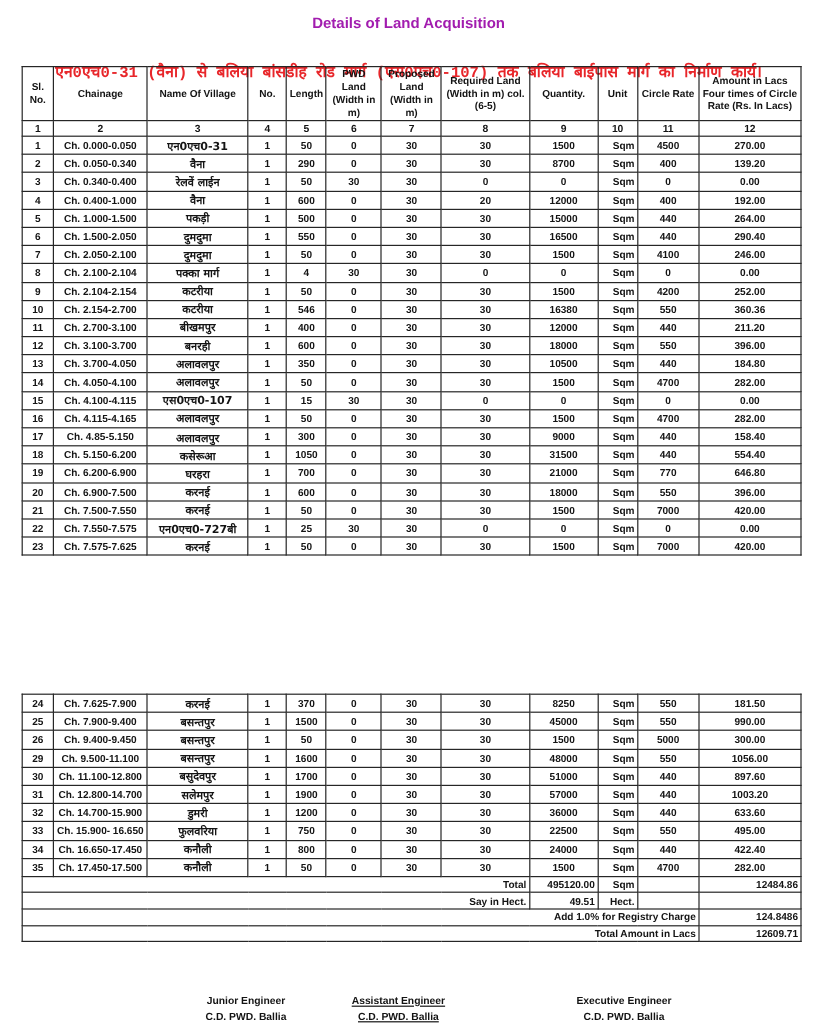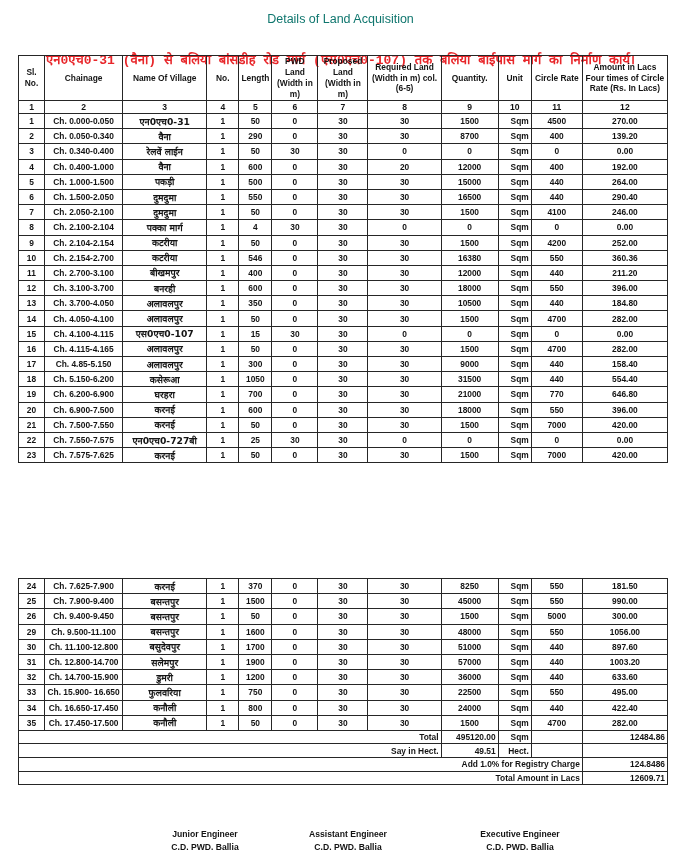--- a/index.html
+++ b/index.html
@@ -1,40 +1,40 @@
 <!DOCTYPE html>
 <html><head>
 <meta charset="utf-8">
 <style>
   html,body{margin:0;padding:0;background:#ffffff;}
   .page{position:relative;width:681px;height:854px;background:#ffffff;overflow:hidden;
         font-family:"Liberation Sans","DejaVu Sans",sans-serif;color:#141414;}
   .title{position:absolute;top:12px;left:0;width:100%;text-align:center;
-         color:#0f766e;font-weight:normal;font-size:12.5px;}
+         color:#a21caf;font-weight:bold;font-size:12.5px;}
   .subtitle{position:absolute;top:31px;left:0;width:100%;text-align:center;
             color:#e8262a;font-weight:bold;font-size:13px;
             font-family:Liberation Mono, monospace;margin-top:19px;}
   table{border-collapse:collapse;table-layout:fixed;position:absolute;left:18px;width:650px;
         font-weight:bold;}
   #t1{top:55px;}
   #t2{top:578px;}
   td,th{border:1px solid #262626;font-size:8.4px;text-align:center;padding:0 2px;
         overflow:hidden;white-space:normal;}
   th{font-weight:bold;line-height:1.3;height:44px;}
   tr.colnum td{height:12px;font-size:8.6px;}
   tbody.rows td{height:14.2px;white-space:nowrap;}
   td.dev{font-family:"DejaVu Sans","Liberation Sans",sans-serif;font-size:9.2px;}
   td.l{text-align:right;}
   td.r{text-align:right;}
   tr.tot td{height:12.6px;}
   .sigs{position:absolute;top:828px;left:0;width:100%;height:26px;padding-left:44px;}
   .sig{position:absolute;text-align:center;font-size:8.6px;font-weight:bold;line-height:13px;
        transform:translateX(-50%);white-space:nowrap;}
   .sig.s0{left:205px;}
-  .sig.s1{left:348px;}
+  .sig.s1{left:332px;text-decoration:underline;}
   .sig.s2{left:520px;}
 </style>
 </head>
 <body>
 
 <div class="page">
 
   <div class="title">Details of Land Acquisition</div>
   <div class="subtitle">एन0एच0-31 (वैना) से बलिया बांसडीह रोड मार्ग (एस0एच0-107) तक बलिया बाईपास मार्ग का निर्माण कार्य।</div>
 

